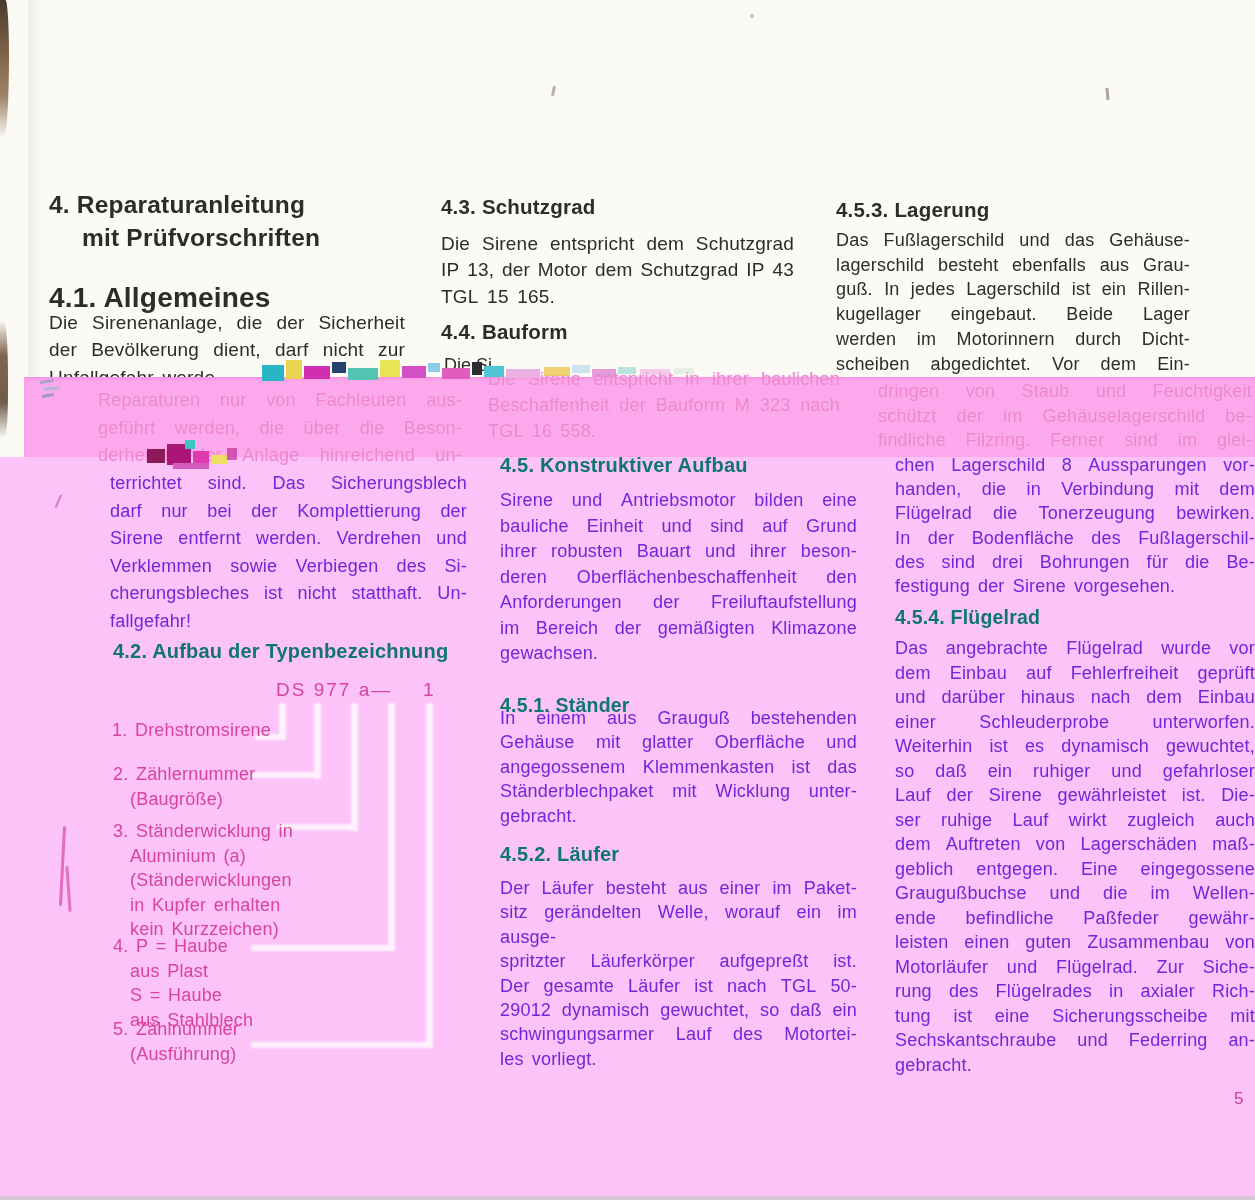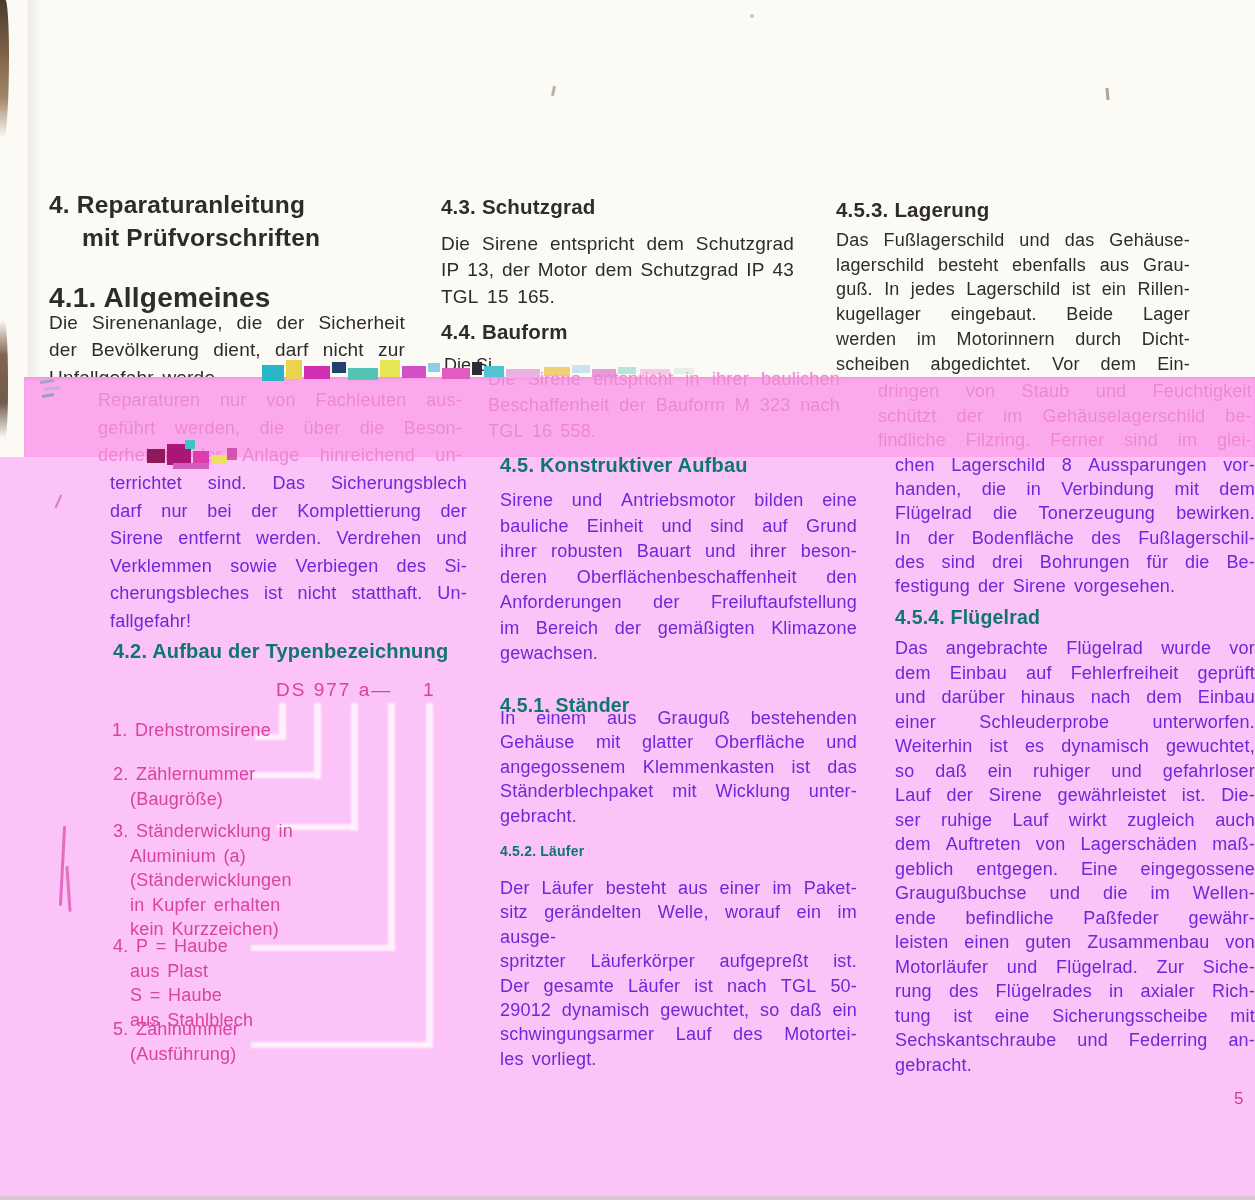--- a/index.html
+++ b/index.html
@@ -404,21 +404,21 @@
         <span>Ständerblechpaket</span>
         <span>mit</span>
         <span>Wicklung</span>
         <span>unter-</span>
       </div>
       <div class="ln">
         <span>gebracht.</span>
       </div>
     </div>
 
-  <div class="hd magenta z4" data-name="heading-4-5-2" style="left:500px;top:843px;font-size:14px;">4.5.2. Läufer</div>
+  <div class="hd magenta z4" data-name="heading-4-5-2" style="left:500px;top:843px;font-size:20px;">4.5.2. Läufer</div>
   <div class="para pinkbody ended z4" data-name="paragraph-4-5-2" style="left:500px;top:876px;width:357px;font-size:18px;line-height:24.4px;">
       <div class="ln">
         <span>Der</span>
         <span>Läufer</span>
         <span>besteht</span>
         <span>aus</span>
         <span>einer</span>
         <span>im</span>
         <span>Paket-</span>
       </div>

